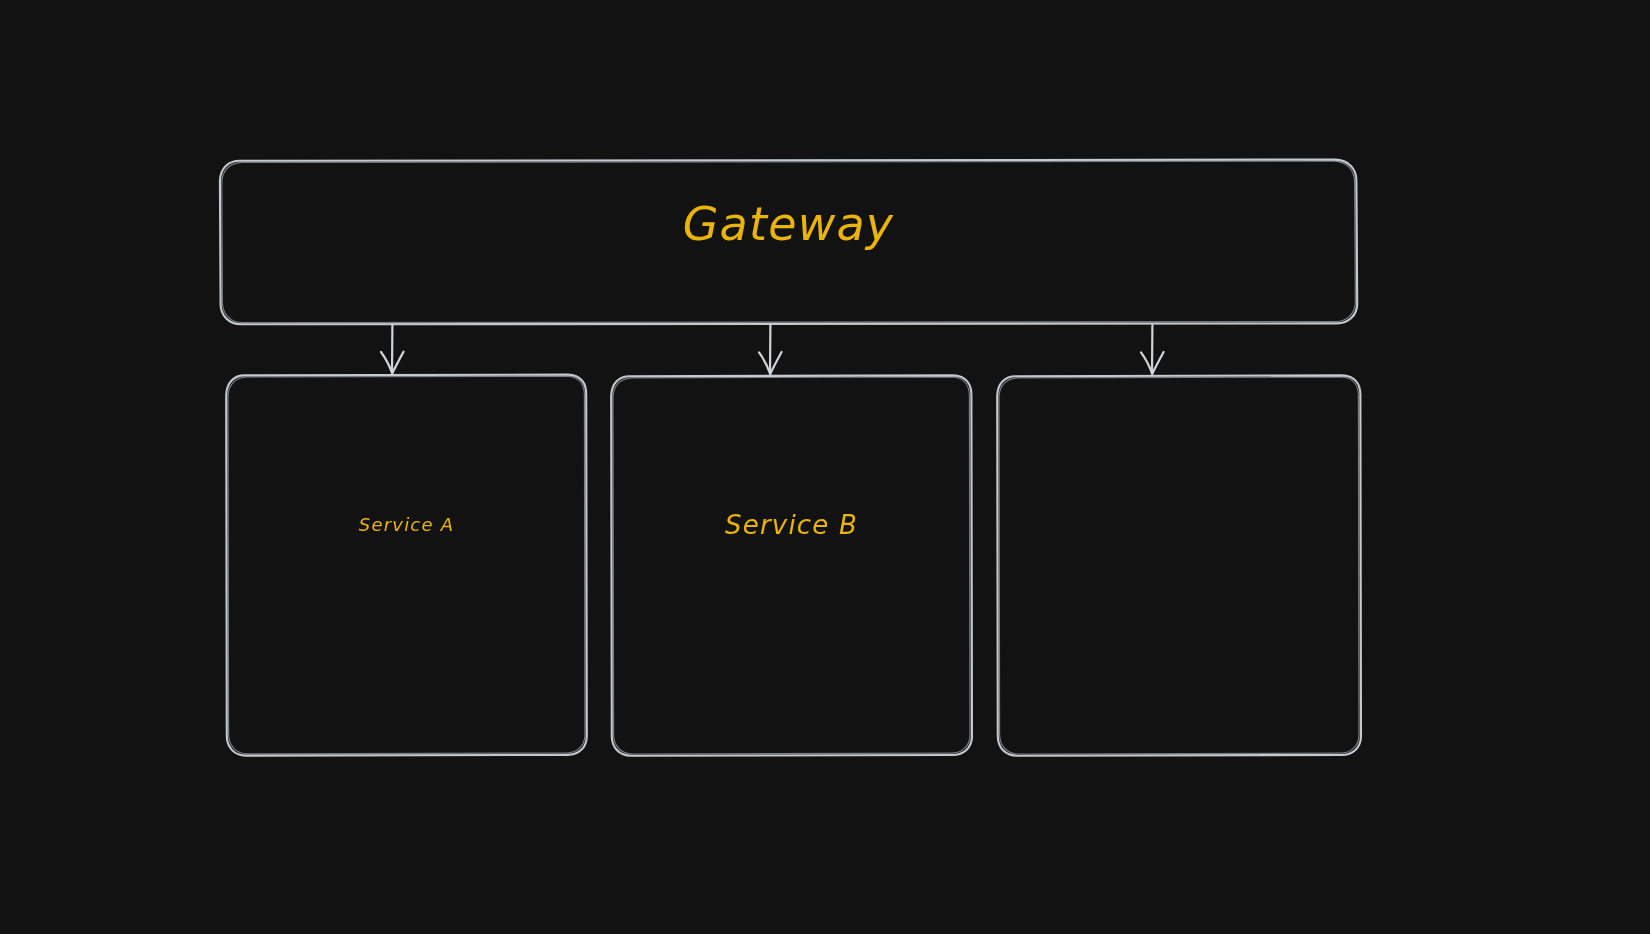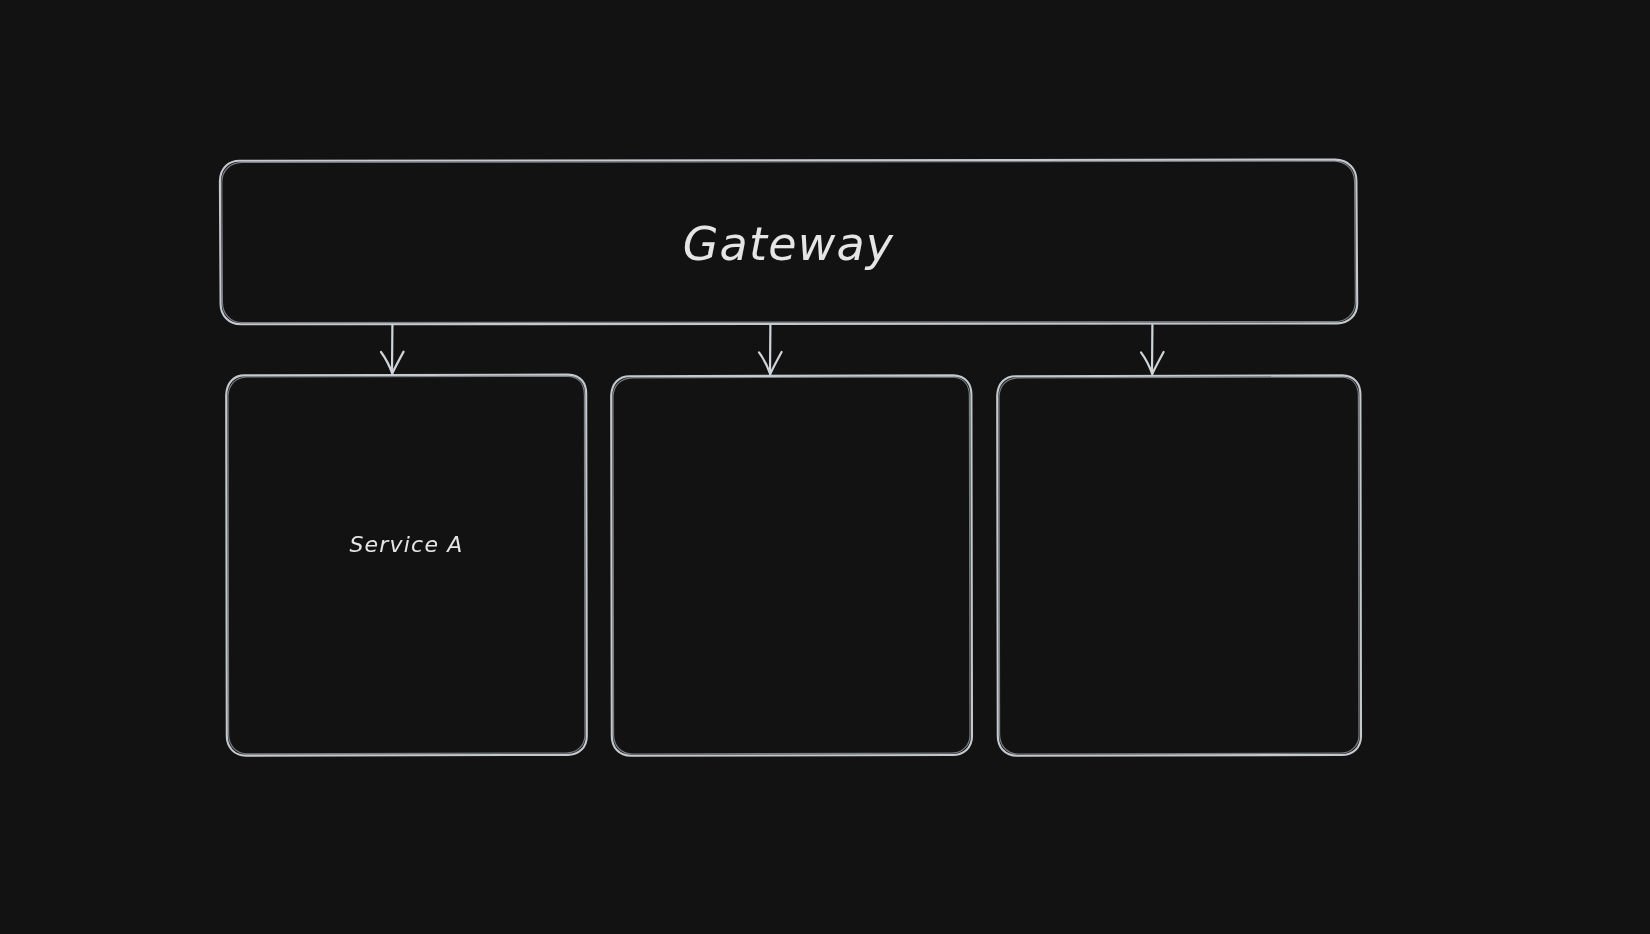--- a/index.html
+++ b/index.html
@@ -23,42 +23,41 @@
   #sketch-layer {
     position: absolute;
     top: 0;
     left: 0;
     width: 1650px;
     height: 934px;
     pointer-events: none;
   }
   .node-label {
     position: absolute;
-    color: #e5e5e5;
+    color: #eab308;
     font-family: "DejaVu Sans", "Liberation Sans", sans-serif;
     font-style: italic;
     font-weight: 400;
     letter-spacing: 1.2px;
     white-space: nowrap;
     text-align: center;
     user-select: none;
-    margin-top: 20px;
   }
   #gateway-label {
     left: 220px;
     top: 196px;
     width: 1137px;
     font-size: 46px;
     line-height: 56px;
   }
   #service-a-label {
     left: 227px;
     top: 508px;
     width: 359px;
-    font-size: 22px;
+    font-size: 18px;
     line-height: 34px;
   }
   #service-b-label {
     left: 612px;
     top: 508px;
     width: 359px;
     font-size: 26px;
     line-height: 34px;
   }
   #service-c-label {
@@ -195,15 +194,16 @@
   <div class="hit" id="service-b-hit"></div>
   <div class="hit" id="service-c-hit"></div>
   <div class="hit" id="edge-a-hit"></div>
   <div class="hit" id="edge-b-hit"></div>
   <div class="hit" id="edge-c-hit"></div>
 
   <div class="node-label" id="gateway-label">Gateway</div>
 
   <div class="node-label" id="service-a-label">Service A</div>
 
+  <div class="node-label" id="service-b-label">Service B</div>
 
 
 </div>
 
 </body></html>

